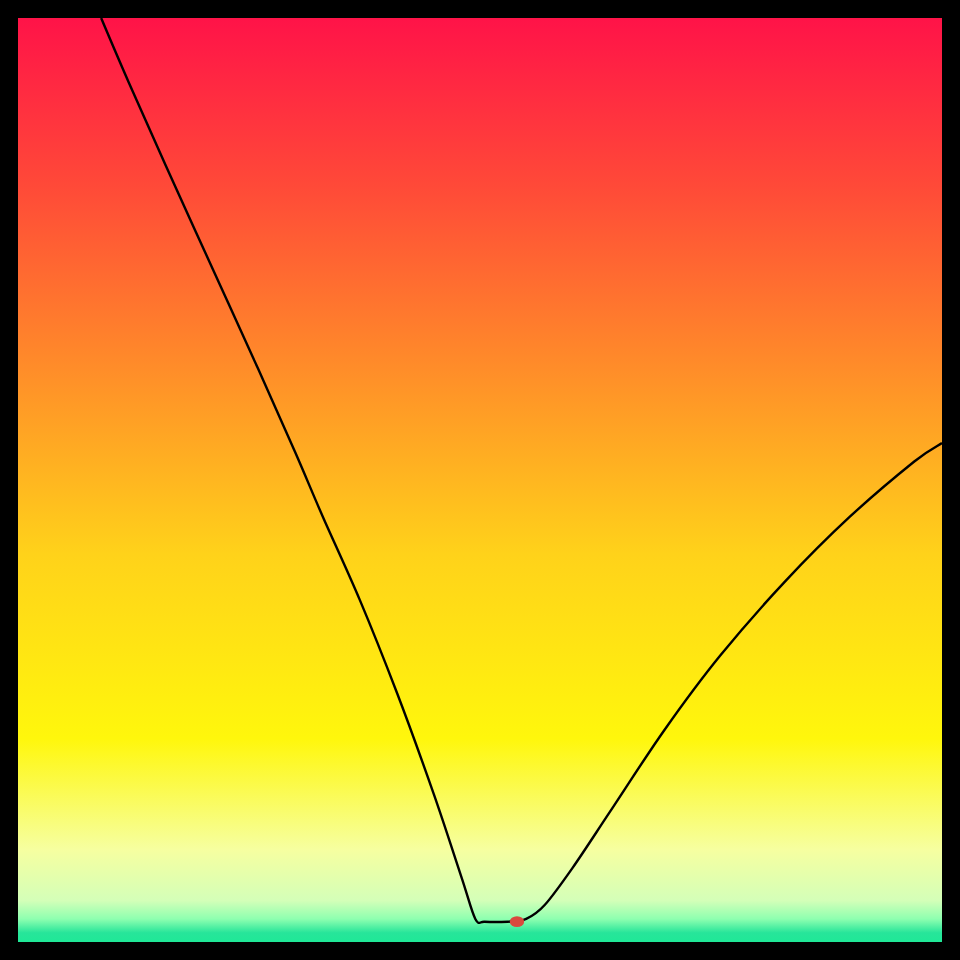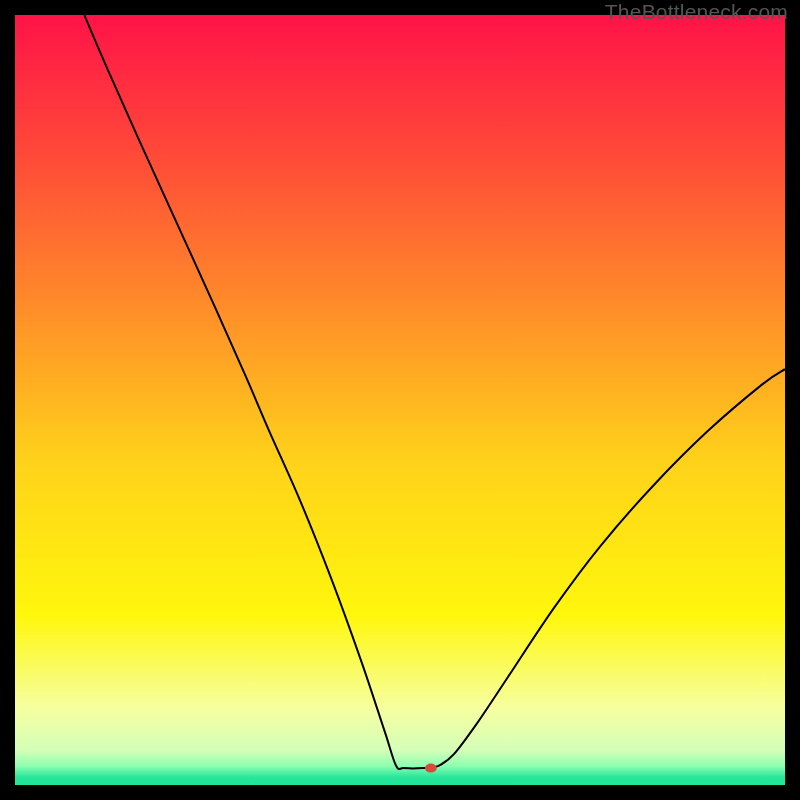--- a/index.html
+++ b/index.html
@@ -58,14 +58,13 @@
             <stop offset="97.5%" stop-color="#8effb0"></stop>
             <stop offset="99%" stop-color="#27e59a"></stop>
             <stop offset="100%" stop-color="#1fe897"></stop>
           </linearGradient>
       </defs>
       <rect x="0" y="0" width="770" height="770" fill="url(#bg-grad)"></rect>
       <path id="curve" fill="none" stroke="#000000" stroke-width="2" d="M 69.3 0.0 C 73.1 9.0 83.4 33.4 92.4 53.9 C 101.4 74.4 111.7 97.5 123.2 123.2 C 134.8 148.9 148.9 179.7 161.7 207.9 C 174.5 236.1 188.7 266.9 200.2 292.6 C 211.8 318.3 222.0 341.4 231.0 361.9 C 240.0 382.4 245.1 395.3 254.1 415.8 C 263.1 436.3 274.6 460.7 284.9 485.1 C 295.2 509.5 305.4 535.2 315.7 562.1 C 326.0 589.0 337.5 621.1 346.5 646.8 C 355.5 672.5 363.8 698.8 369.6 716.1 C 375.4 733.4 377.9 744.6 381.1 750.8 C 384.4 756.9 384.4 752.7 388.9 753.1 C 393.3 753.4 402.3 753.4 408.1 753.1 C 413.9 752.7 418.4 753.1 423.5 750.8 C 428.6 748.4 432.5 746.3 438.9 739.2 C 445.3 732.1 453.0 721.2 462.0 708.4 C 471.0 695.6 480.0 681.5 492.8 662.2 C 505.6 643.0 523.6 614.7 539.0 592.9 C 554.4 571.1 568.5 551.8 585.2 531.3 C 601.9 510.8 621.1 488.9 639.1 469.7 C 657.1 450.4 675.0 432.5 693.0 415.8 C 711.0 399.1 734.1 379.9 746.9 369.6 C 759.7 359.3 766.1 356.8 770.0 354.2 "></path>
       <ellipse id="marker" cx="415.8" cy="753.06" rx="6" ry="4.5" fill="#d94a3e"></ellipse>
     </svg>
   </div>
-  <div class="watermark">TheBottleneck.com</div>
 </div>
 
 </body></html>

